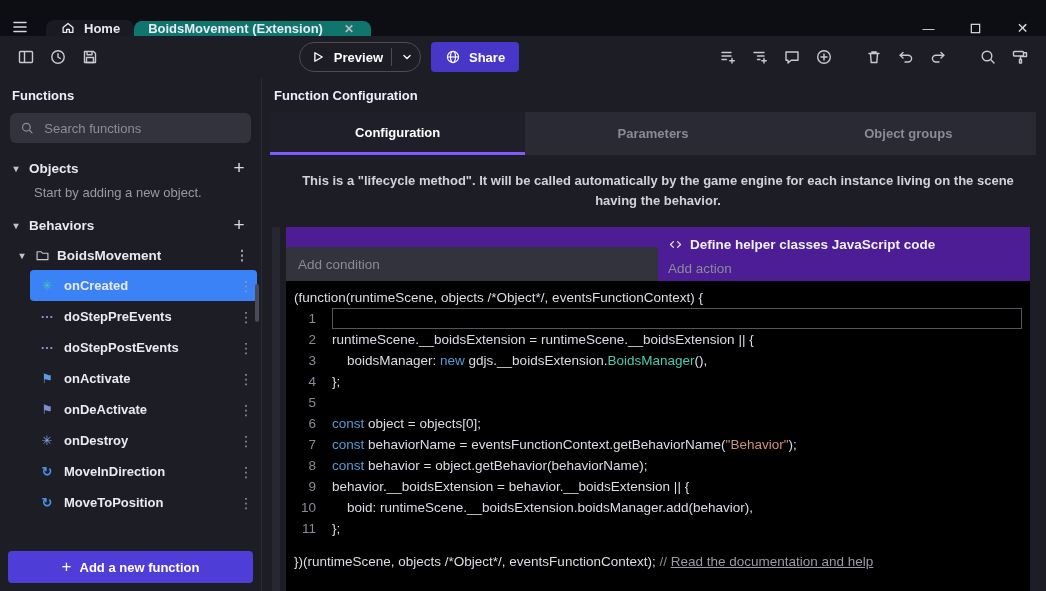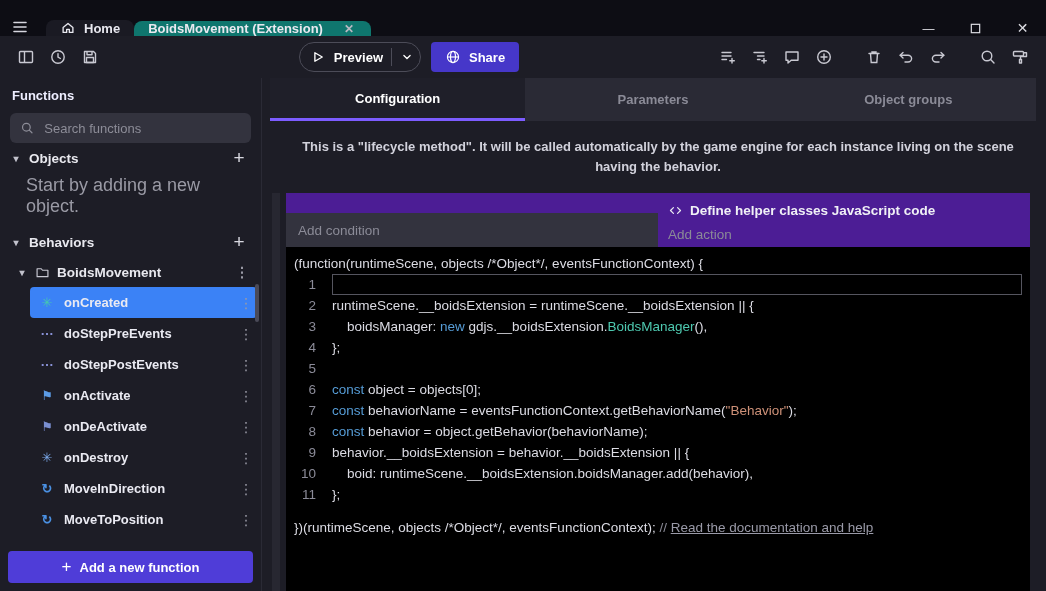--- a/index.html
+++ b/index.html
@@ -29,30 +29,30 @@
   .share-btn { height:30px; border-radius:4px; background:#4637c9; display:flex; align-items:center; padding:0 14px; gap:8px; color:#fff; font-size:13px; font-weight:700; cursor:pointer; }
   .right-icons { display:flex; align-items:center; gap:4px; }
   .group-gap { width:14px; }
 
   
   .content { flex:1; display:flex; min-height:0; }
 
   
   .sidebar { width:262px; flex:none; border-right:1px solid #2a2a35; display:flex; flex-direction:column; position:relative; background:#1d1d26; }
   .sb-title { padding:10px 12px 8px; font-size:13px; font-weight:700; color:#eef; }
-  .search-wrap { margin:2px 10px 0; height:30px; background:#33333e; border-radius:6px; display:flex; align-items:center; padding:0 10px; gap:8px; flex:none; }
+  .search-wrap { margin:2px 10px 10px; height:30px; background:#33333e; border-radius:6px; display:flex; align-items:center; padding:0 10px; gap:8px; flex:none; }
   .search-wrap input { background:none; border:none; outline:none; color:#e8e8ee; font-size:13px; width:100%; font-family:"Liberation Sans",sans-serif; }
   .search-wrap input::placeholder { color:#8d8d98; }
   .tree { flex:1; overflow:hidden; }
   .tree-row { height:30px; display:flex; align-items:center; padding:0 10px; gap:7px; font-size:13.5px; font-weight:700; cursor:pointer; }
   .chev { color:#c2c2cc; font-size:10px; width:12px; text-align:center; }
   .chev::before { content:"▾"; }
   .row-plus { margin-left:auto; font-size:19px; font-weight:400; color:#d8d8e0; width:24px; text-align:center; }
   .row-plus::before { content:"+"; }
-  .empty-note { padding:2px 12px 10px 26px; color:#9a9aa5; font-size:18px; }
+  .empty-note { padding:2px 12px 10px 26px; color:#9a9aa5; font-size:13px;margin-left:8px; }
   .group-row { padding-left:16px; }
   .kebab { color:#9a9aa6; font-size:14px; width:18px; text-align:center; cursor:pointer; flex:none; }
   .kebab::before { content:"⋮"; }
   .fn-item { height:31px; display:flex; align-items:center; margin:0 4px 0 30px; padding:0 2px 0 8px; border-radius:4px; gap:8px; cursor:pointer; }
   .fn-item.selected { background:#3b82f6; }
   .fn-icon { width:18px; text-align:center; font-size:13px; flex:none; }
   .fn-label { font-size:13px; font-weight:700; color:#eaeaf2; flex:1; white-space:nowrap; overflow:hidden; }
   .on-created-icon::before { content:"✳"; color:#45c8b0; }
   .do-step-pre-events-icon::before, .do-step-post-events-icon::before { content:"⋯"; color:#8a93d8; font-weight:700; }
   .on-activate-icon::before { content:"⚑"; color:#5c9ce6; }
@@ -316,20 +316,21 @@
 
       <div class="sb-scroll-thumb"></div>
 
       <div class="add-fn-btn">
         <span class="add-fn-plus"></span>
         <span>Add a new function</span>
       </div>
     </aside>
 
     <main class="main">
+      <div class="main-title">Function Configuration</div>
 
       <div class="tabs">
         <div class="tab active">Configuration</div>
         <div class="tab">Parameters</div>
         <div class="tab">Object groups</div>
       </div>
 
       <div class="description">This is a "lifecycle method". It will be called automatically by the game engine for each instance living on the scene having the behavior.</div>
 
       <div class="events">

